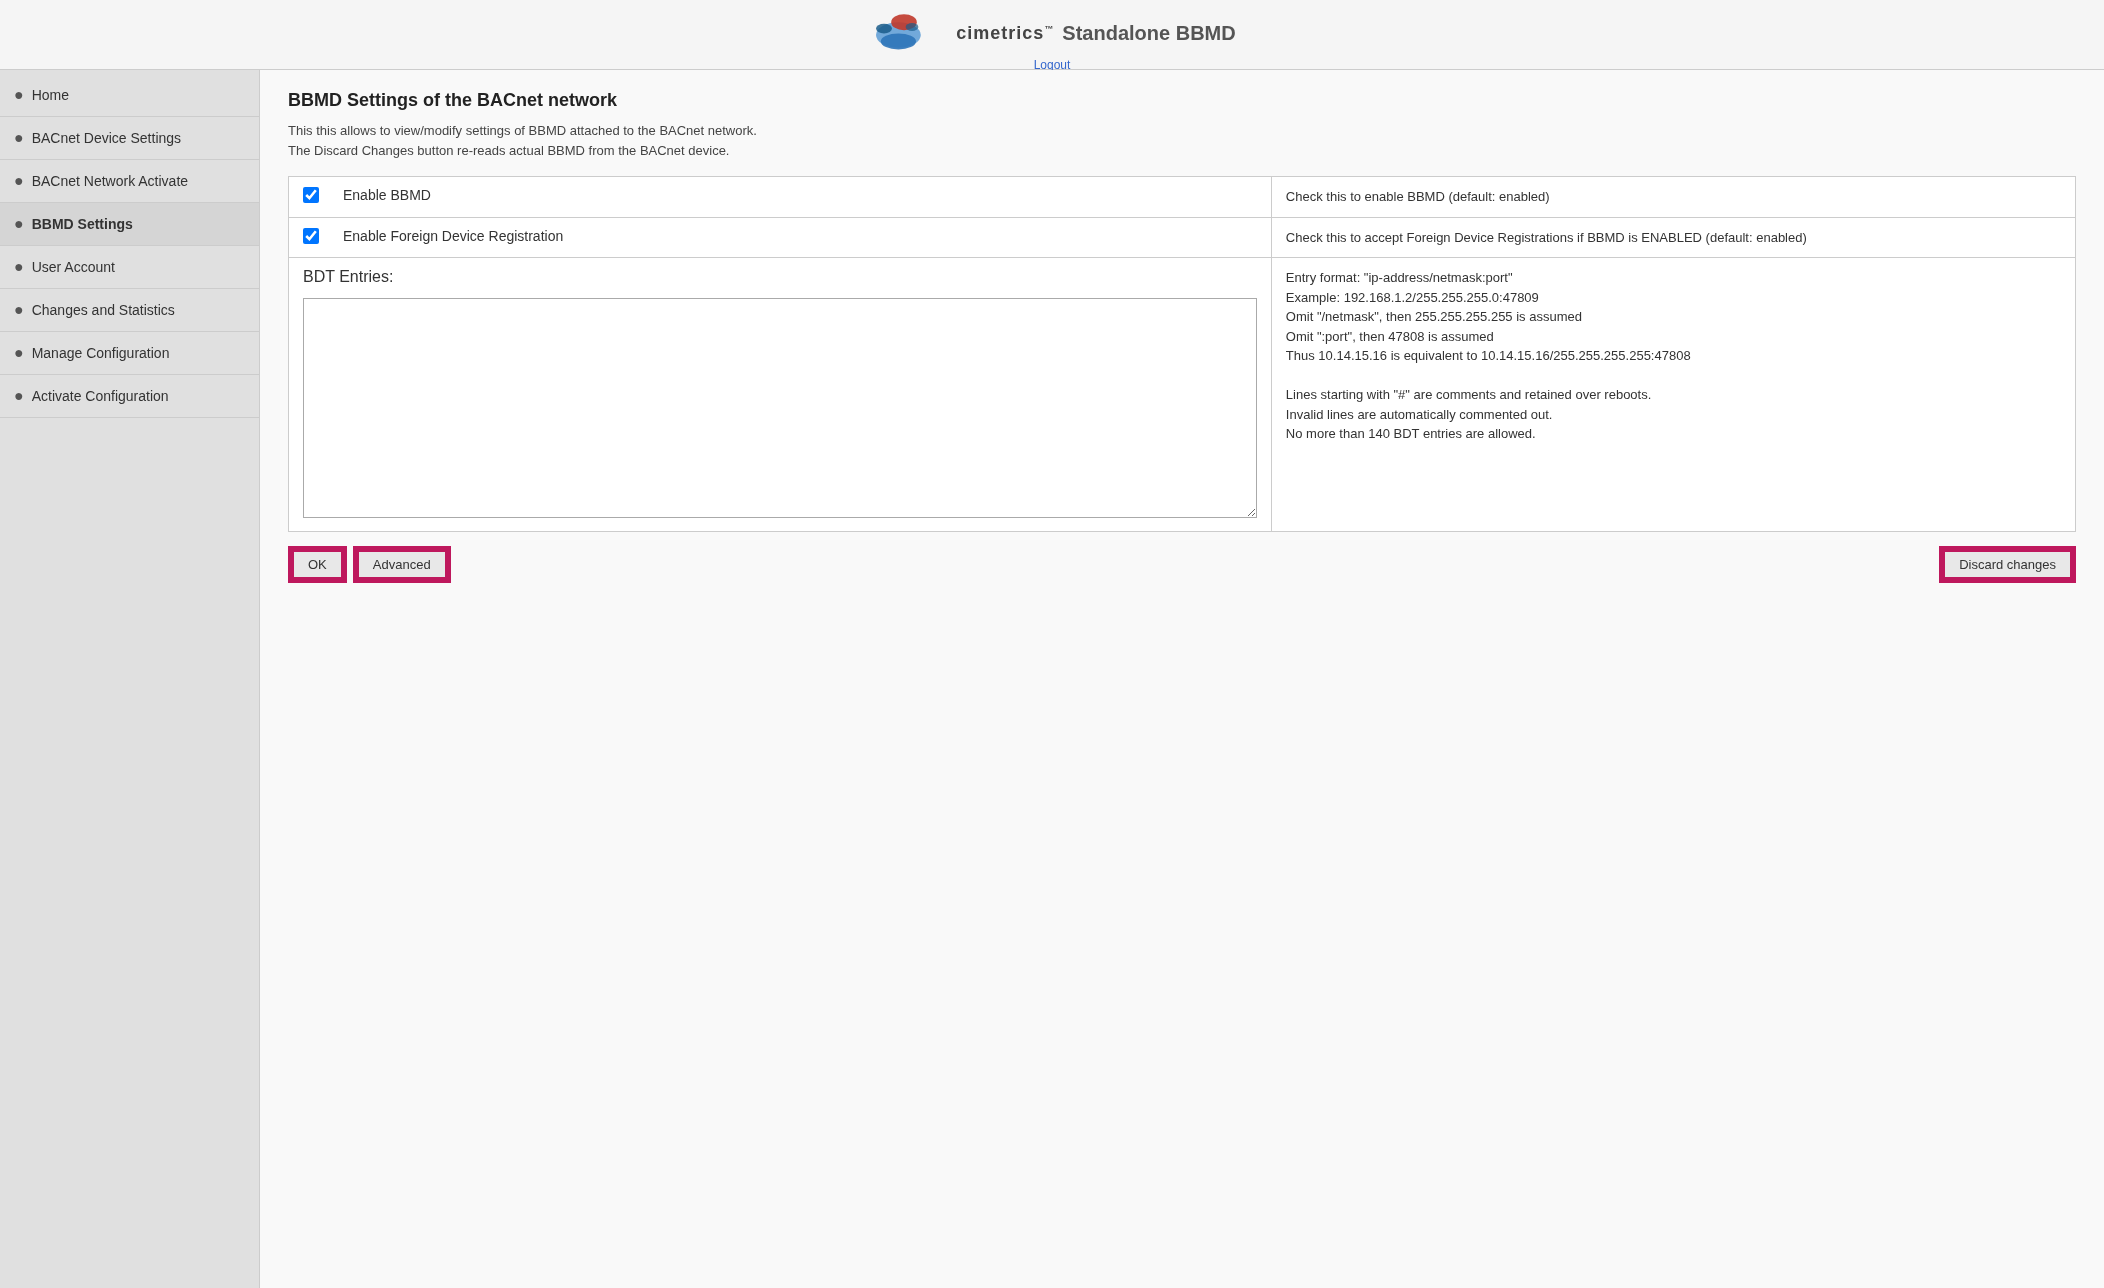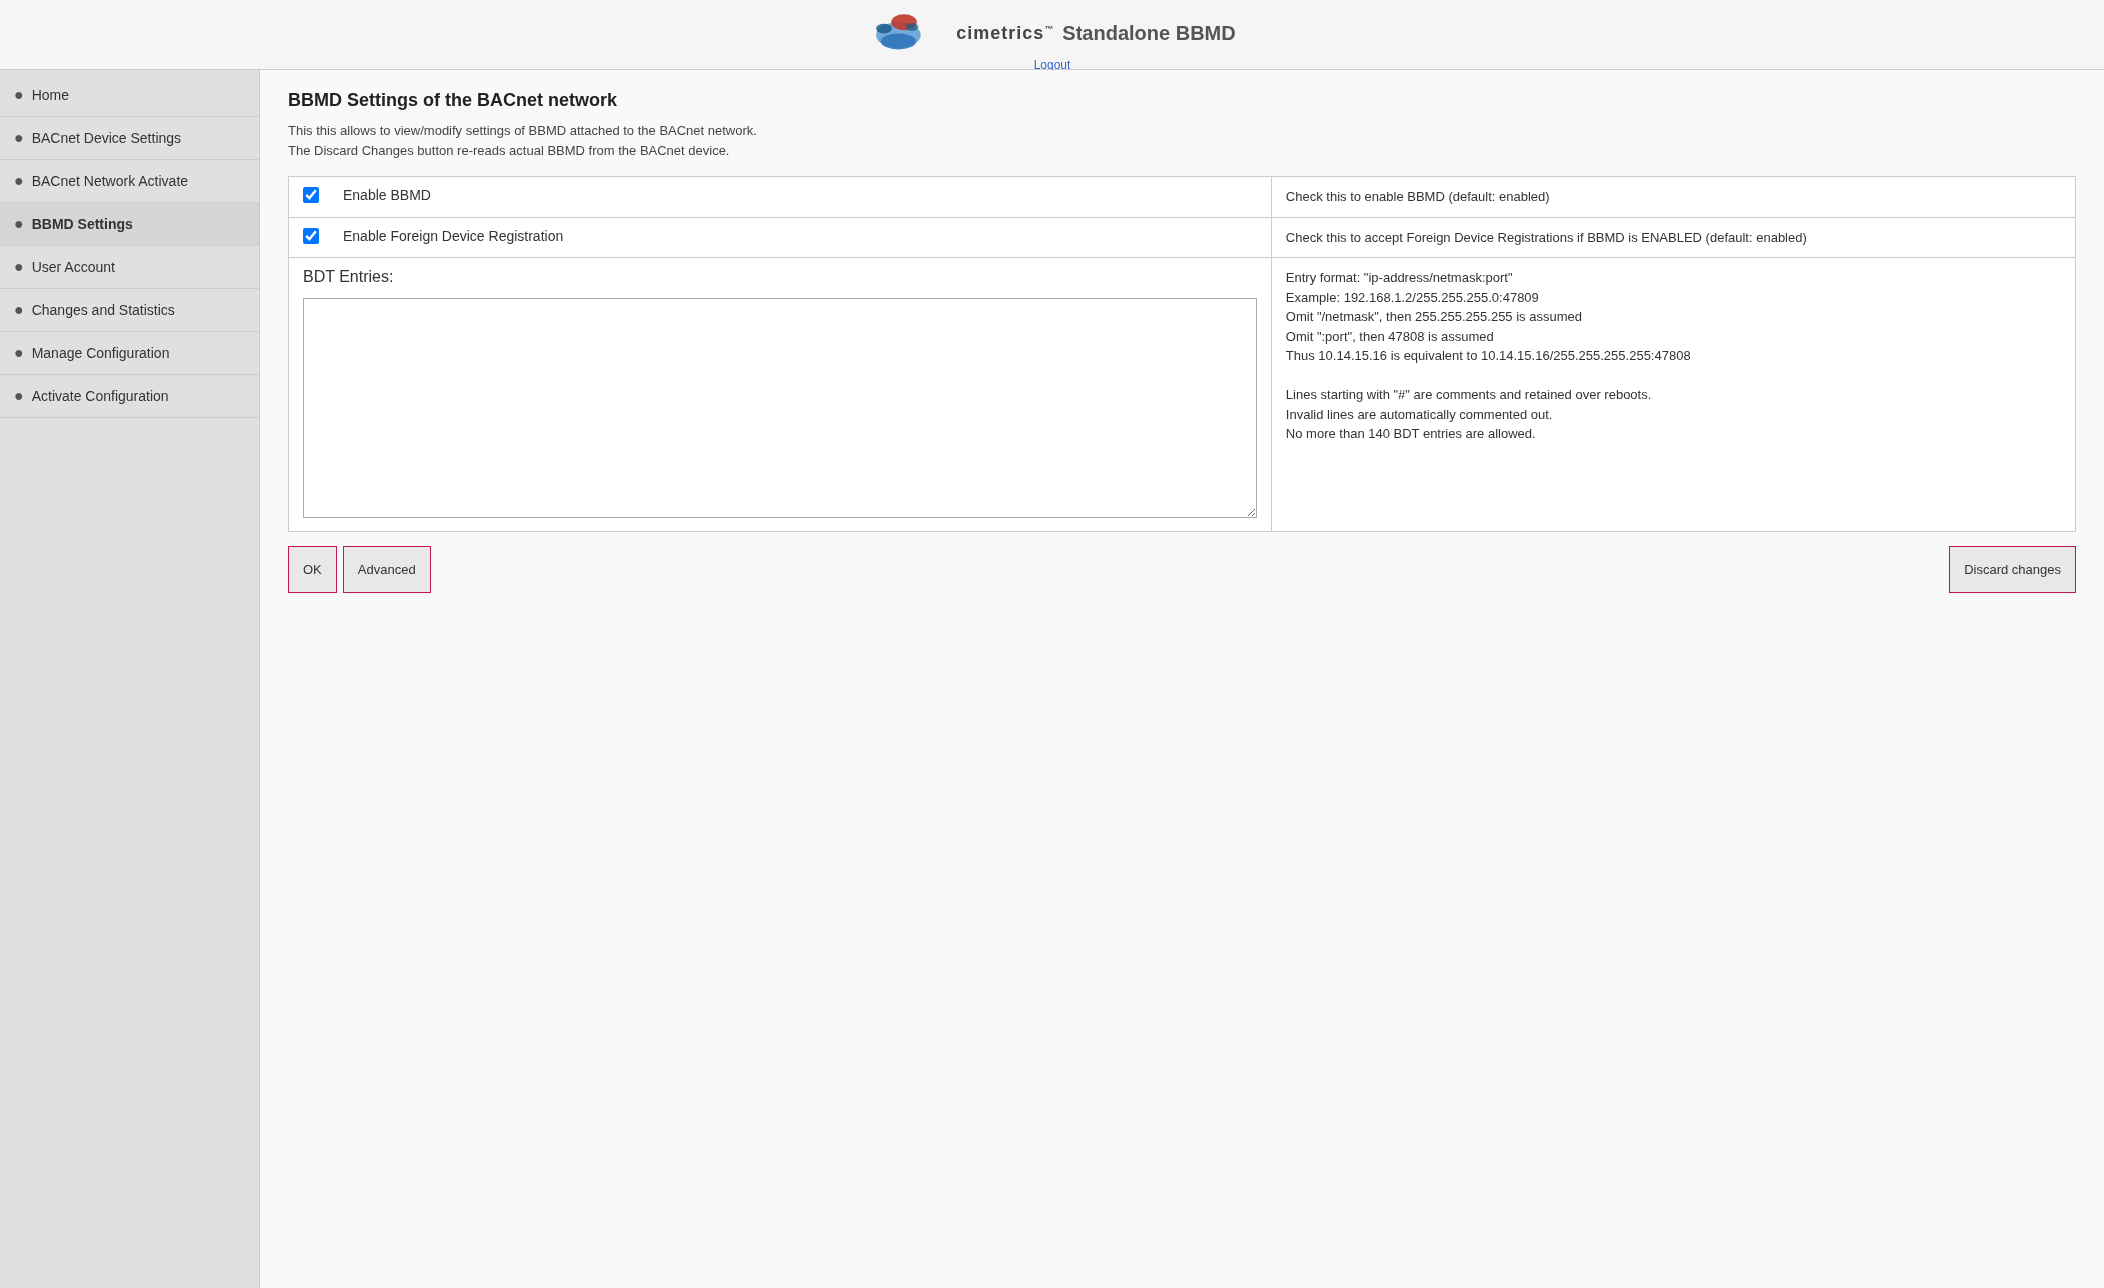--- a/index.html
+++ b/index.html
@@ -143,23 +143,23 @@
       display: flex;
       justify-content: space-between;
       align-items: center;
       margin-top: 14px;
     }
     #buttons-left {
       display: flex;
       gap: 6px;
     }
     .btn {
-      padding: 15px 14px;
-      font-size: 13px;
-      border: 1px solid #be185d;
+      padding: 5px 14px;
+      font-size: 13px;
+      border: 6px solid #be185d;
       background: #e8e8e8;
       cursor: pointer;
       color: #333;
     }
   </style>
 </head>
 <body>
 
 <div id="header">
   <div id="logo-area">

